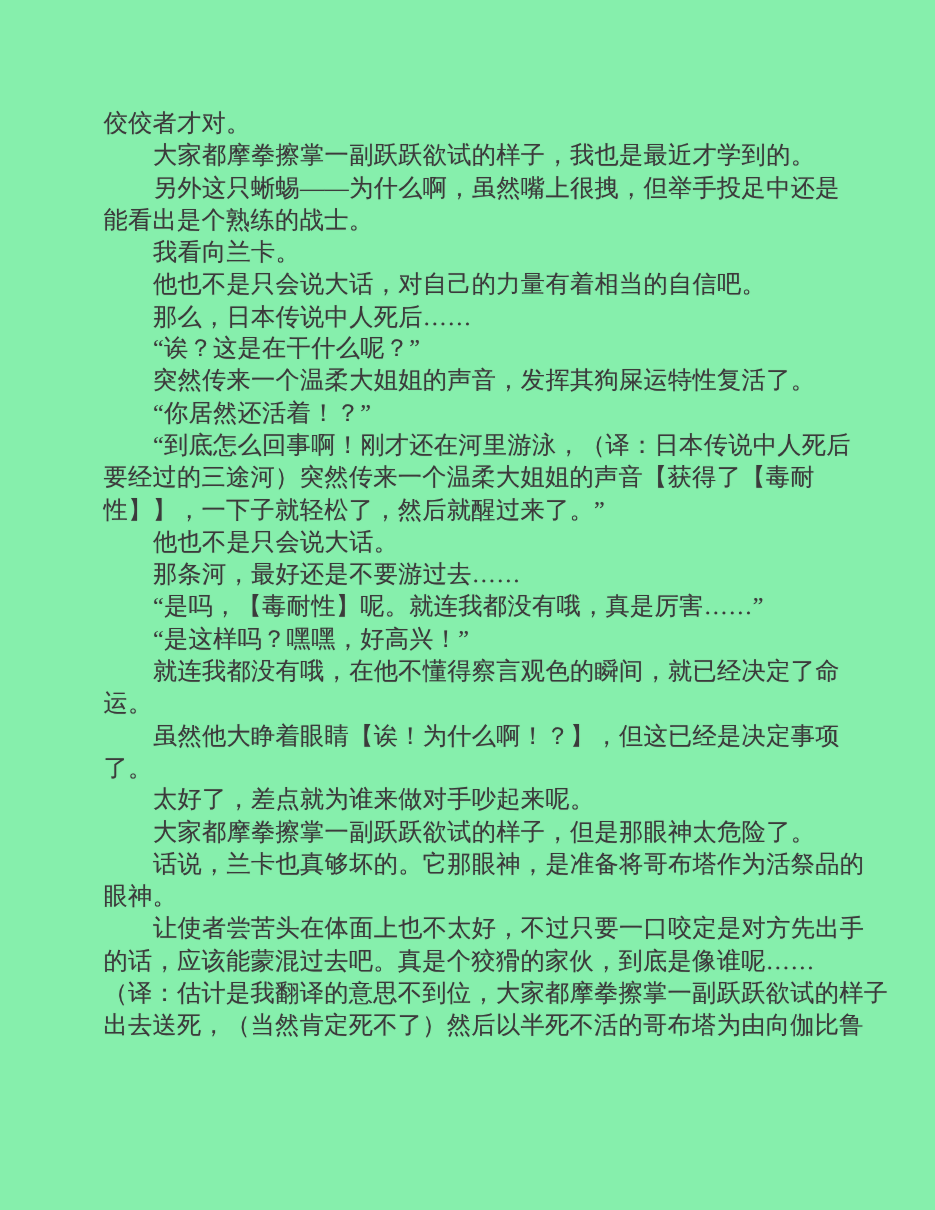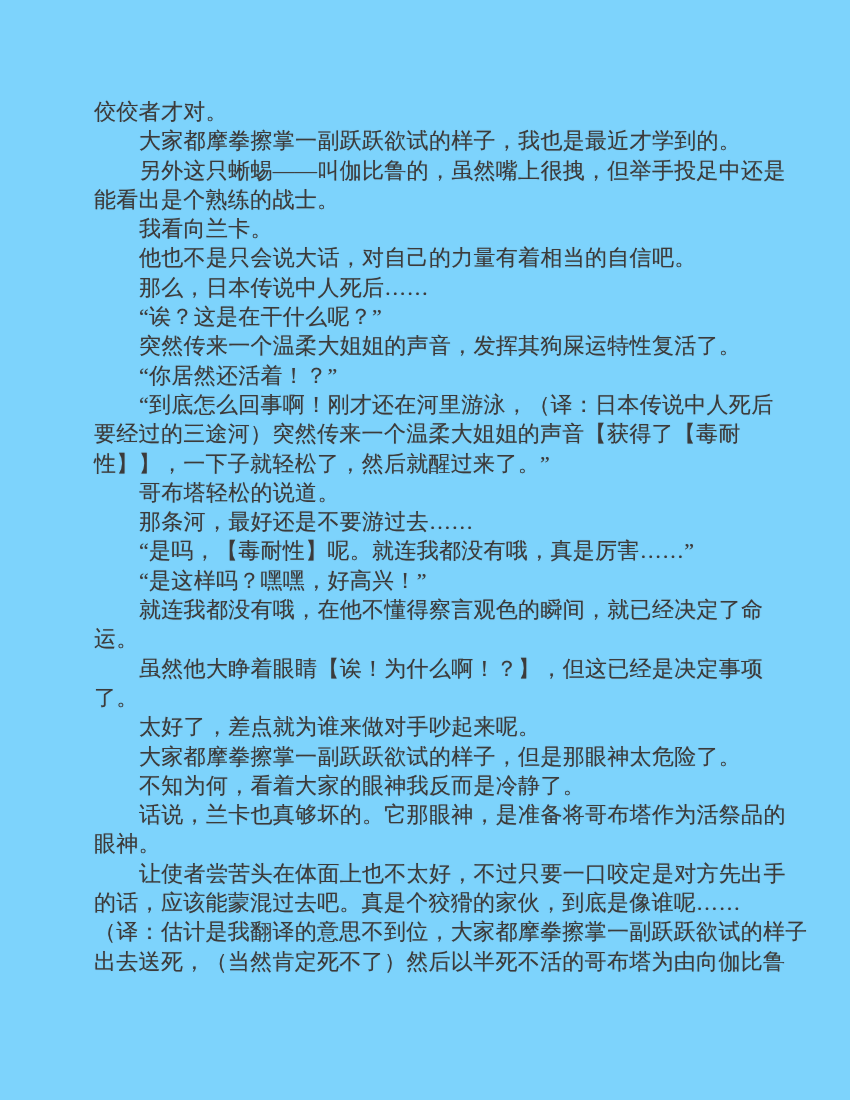--- a/index.html
+++ b/index.html
@@ -35,46 +35,45 @@
   .tl {
     white-space: nowrap;
   }
   .tl.ind {
     padding-left: 45px;
   }
 </style>
 </head>
 <body>
 
-<div class="page" style="background: #7dd3fc;">
+<div class="page" style="background: #86efac;">
   <div class="text-block" style="color: rgb(59, 59, 59);">
     <div class="tl">佼佼者才对。</div>
     <div class="tl ind">大家都摩拳擦掌一副跃跃欲试的样子，我也是最近才学到的。</div>
-    <div class="tl ind">另外这只蜥蜴——叫伽比鲁的，虽然嘴上很拽，但举手投足中还是</div>
+    <div class="tl ind">另外这只蜥蜴——为什么啊，虽然嘴上很拽，但举手投足中还是</div>
     <div class="tl">能看出是个熟练的战士。</div>
     <div class="tl ind">我看向兰卡。</div>
     <div class="tl ind">他也不是只会说大话，对自己的力量有着相当的自信吧。</div>
     <div class="tl ind">那么，日本传说中人死后……</div>
     <div class="tl ind">“诶？这是在干什么呢？”</div>
     <div class="tl ind">突然传来一个温柔大姐姐的声音，发挥其狗屎运特性复活了。</div>
     <div class="tl ind">“你居然还活着！？”</div>
     <div class="tl ind">“到底怎么回事啊！刚才还在河里游泳，（译：日本传说中人死后</div>
     <div class="tl">要经过的三途河）突然传来一个温柔大姐姐的声音【获得了【毒耐</div>
     <div class="tl">性】】，一下子就轻松了，然后就醒过来了。”</div>
-    <div class="tl ind">哥布塔轻松的说道。</div>
+    <div class="tl ind">他也不是只会说大话。</div>
     <div class="tl ind">那条河，最好还是不要游过去……</div>
     <div class="tl ind">“是吗，【毒耐性】呢。就连我都没有哦，真是厉害……”</div>
     <div class="tl ind">“是这样吗？嘿嘿，好高兴！”</div>
     <div class="tl ind">就连我都没有哦，在他不懂得察言观色的瞬间，就已经决定了命</div>
     <div class="tl">运。</div>
     <div class="tl ind">虽然他大睁着眼睛【诶！为什么啊！？】，但这已经是决定事项</div>
     <div class="tl">了。</div>
     <div class="tl ind">太好了，差点就为谁来做对手吵起来呢。</div>
     <div class="tl ind">大家都摩拳擦掌一副跃跃欲试的样子，但是那眼神太危险了。</div>
-    <div class="tl ind">不知为何，看着大家的眼神我反而是冷静了。</div>
     <div class="tl ind">话说，兰卡也真够坏的。它那眼神，是准备将哥布塔作为活祭品的</div>
     <div class="tl">眼神。</div>
     <div class="tl ind">让使者尝苦头在体面上也不太好，不过只要一口咬定是对方先出手</div>
     <div class="tl">的话，应该能蒙混过去吧。真是个狡猾的家伙，到底是像谁呢……</div>
     <div class="tl">（译：估计是我翻译的意思不到位，大家都摩拳擦掌一副跃跃欲试的样子</div>
     <div class="tl">出去送死，（当然肯定死不了）然后以半死不活的哥布塔为由向伽比鲁</div>
   </div>
 </div>
 
 </body></html>

